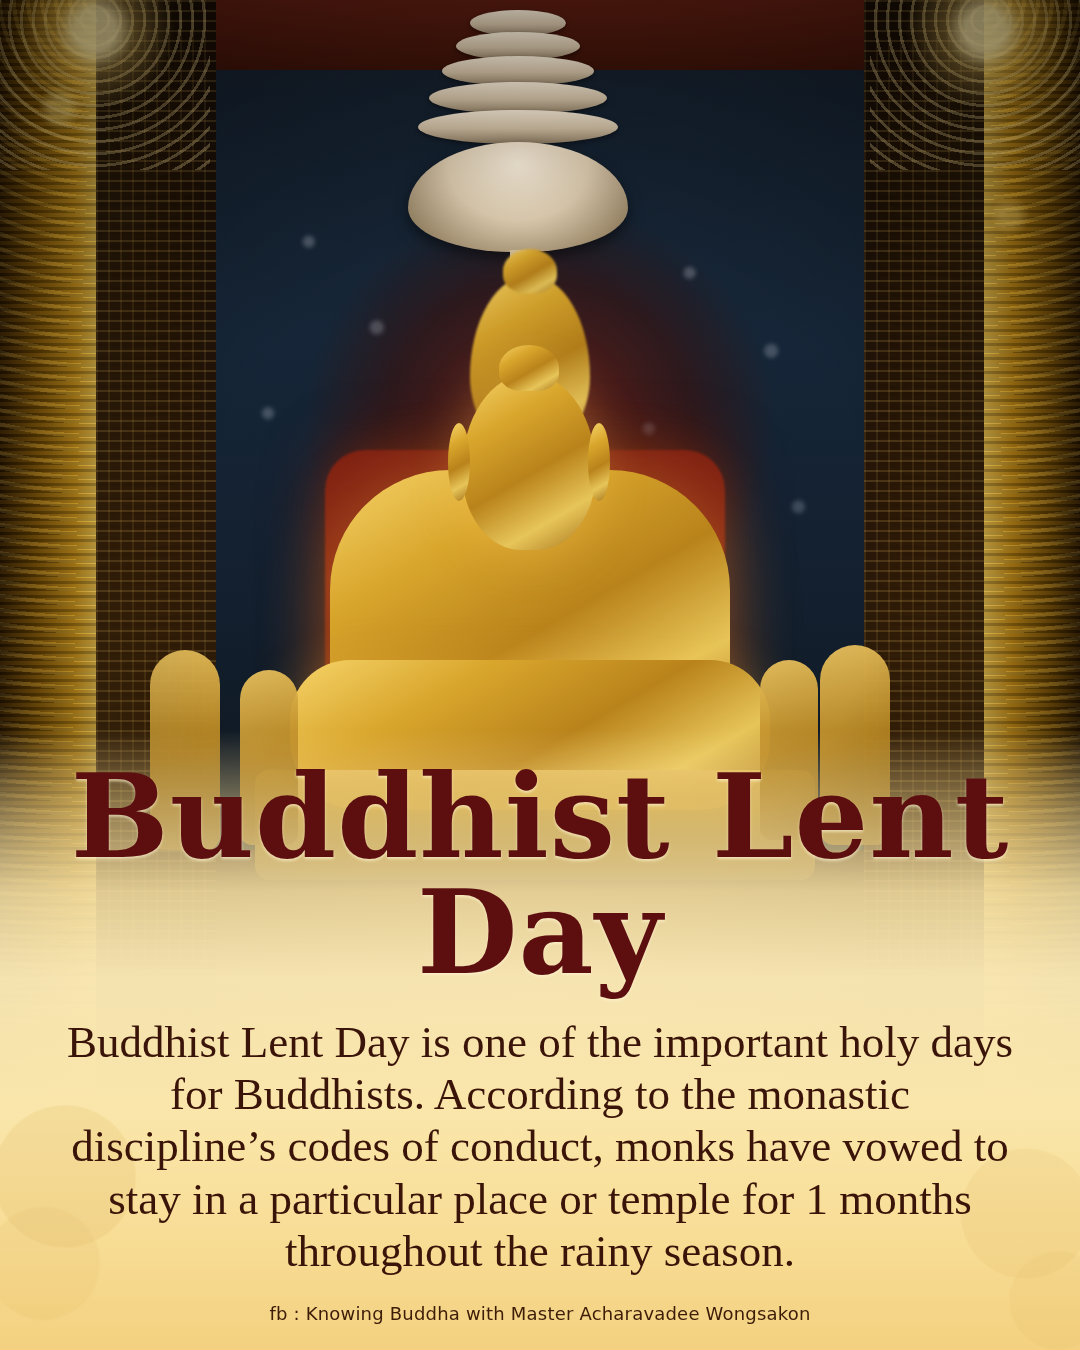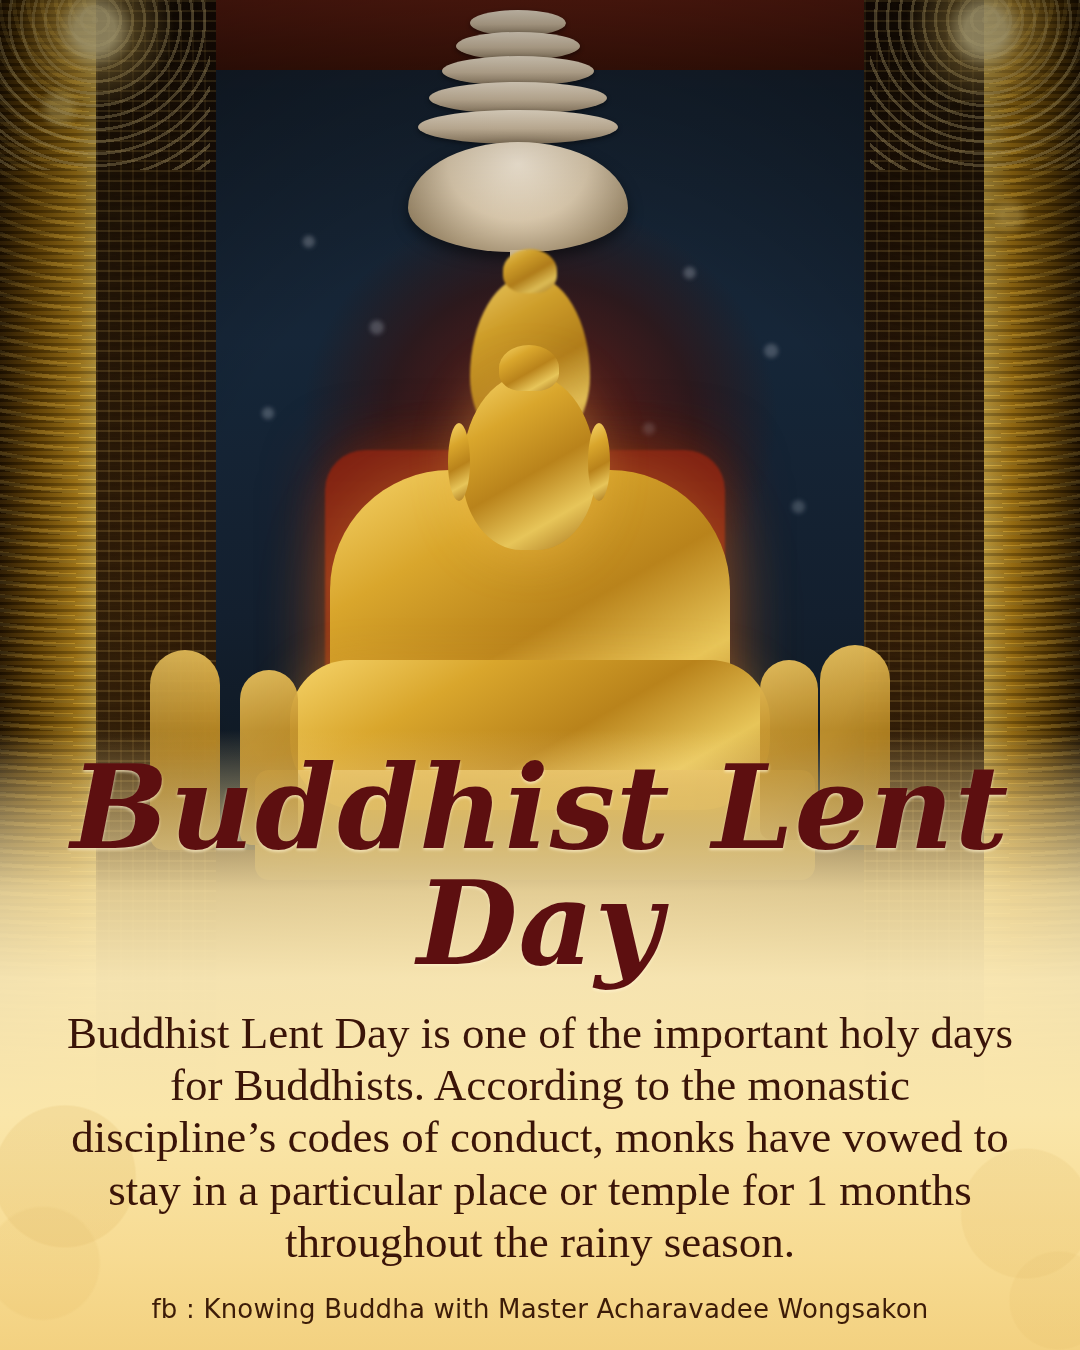--- a/index.html
+++ b/index.html
@@ -222,39 +222,38 @@
     pointer-events: none;
   }
 
   
   .content {
     position: absolute; left: 0; right: 0; bottom: 0;
     text-align: center;
   }
   .title {
     font-family: "DejaVu Serif", "Liberation Serif", serif;
-    font-style: italic;
     font-weight: 700;
     font-size: 116px;
     line-height: 1;
     color: #5d0f10;
     letter-spacing: 1px;
     margin: 0 0 26px 0;
     text-shadow: 0 2px 3px rgba(255,244,210,0.65);
   }
   .body-text {
     font-family: "Liberation Serif", serif;
     font-size: 45px;
     line-height: 1.16;
     color: #3a1408;
     margin: 0 64px 26px 64px;
   }
   .credit {
     font-family: "DejaVu Sans", sans-serif;
-    font-size: 26px;
+    font-size: 18px;
     color: #3d1c08;
     margin: 8px 0 26px 0;
     letter-spacing: .2px;
   }
 </style>
 </head>
 <body>
 
 <div id="poster">
 

